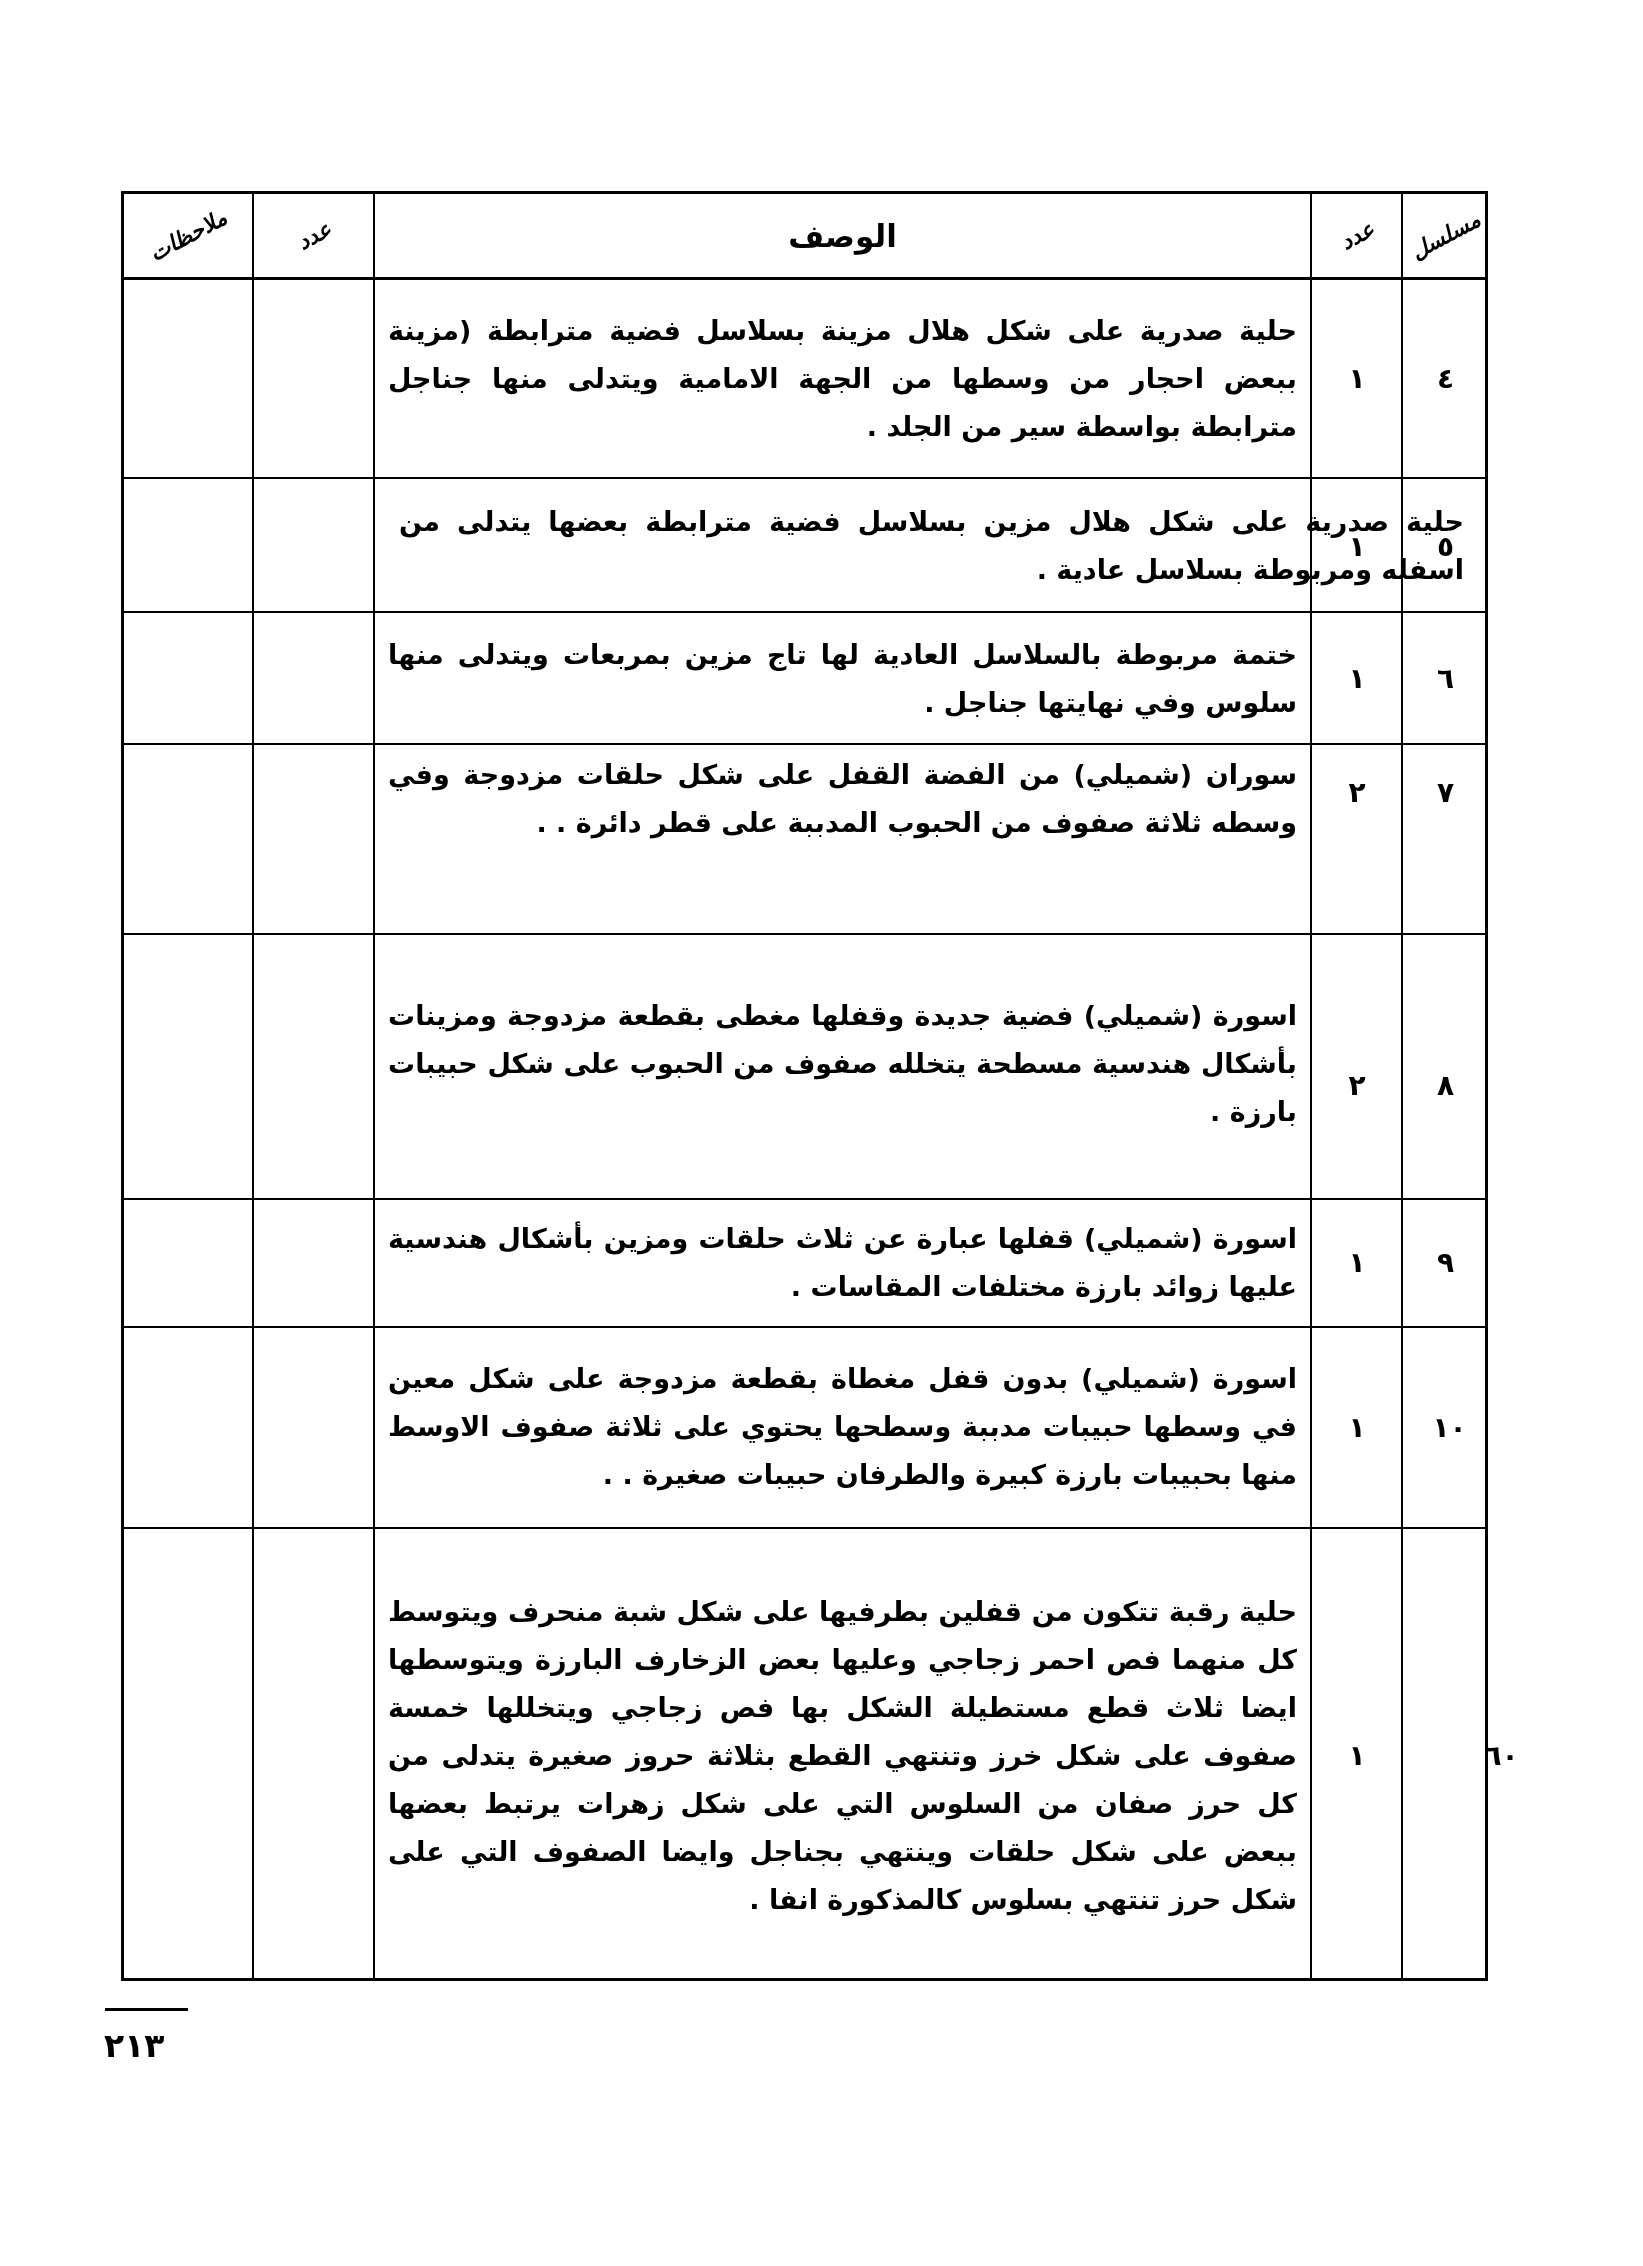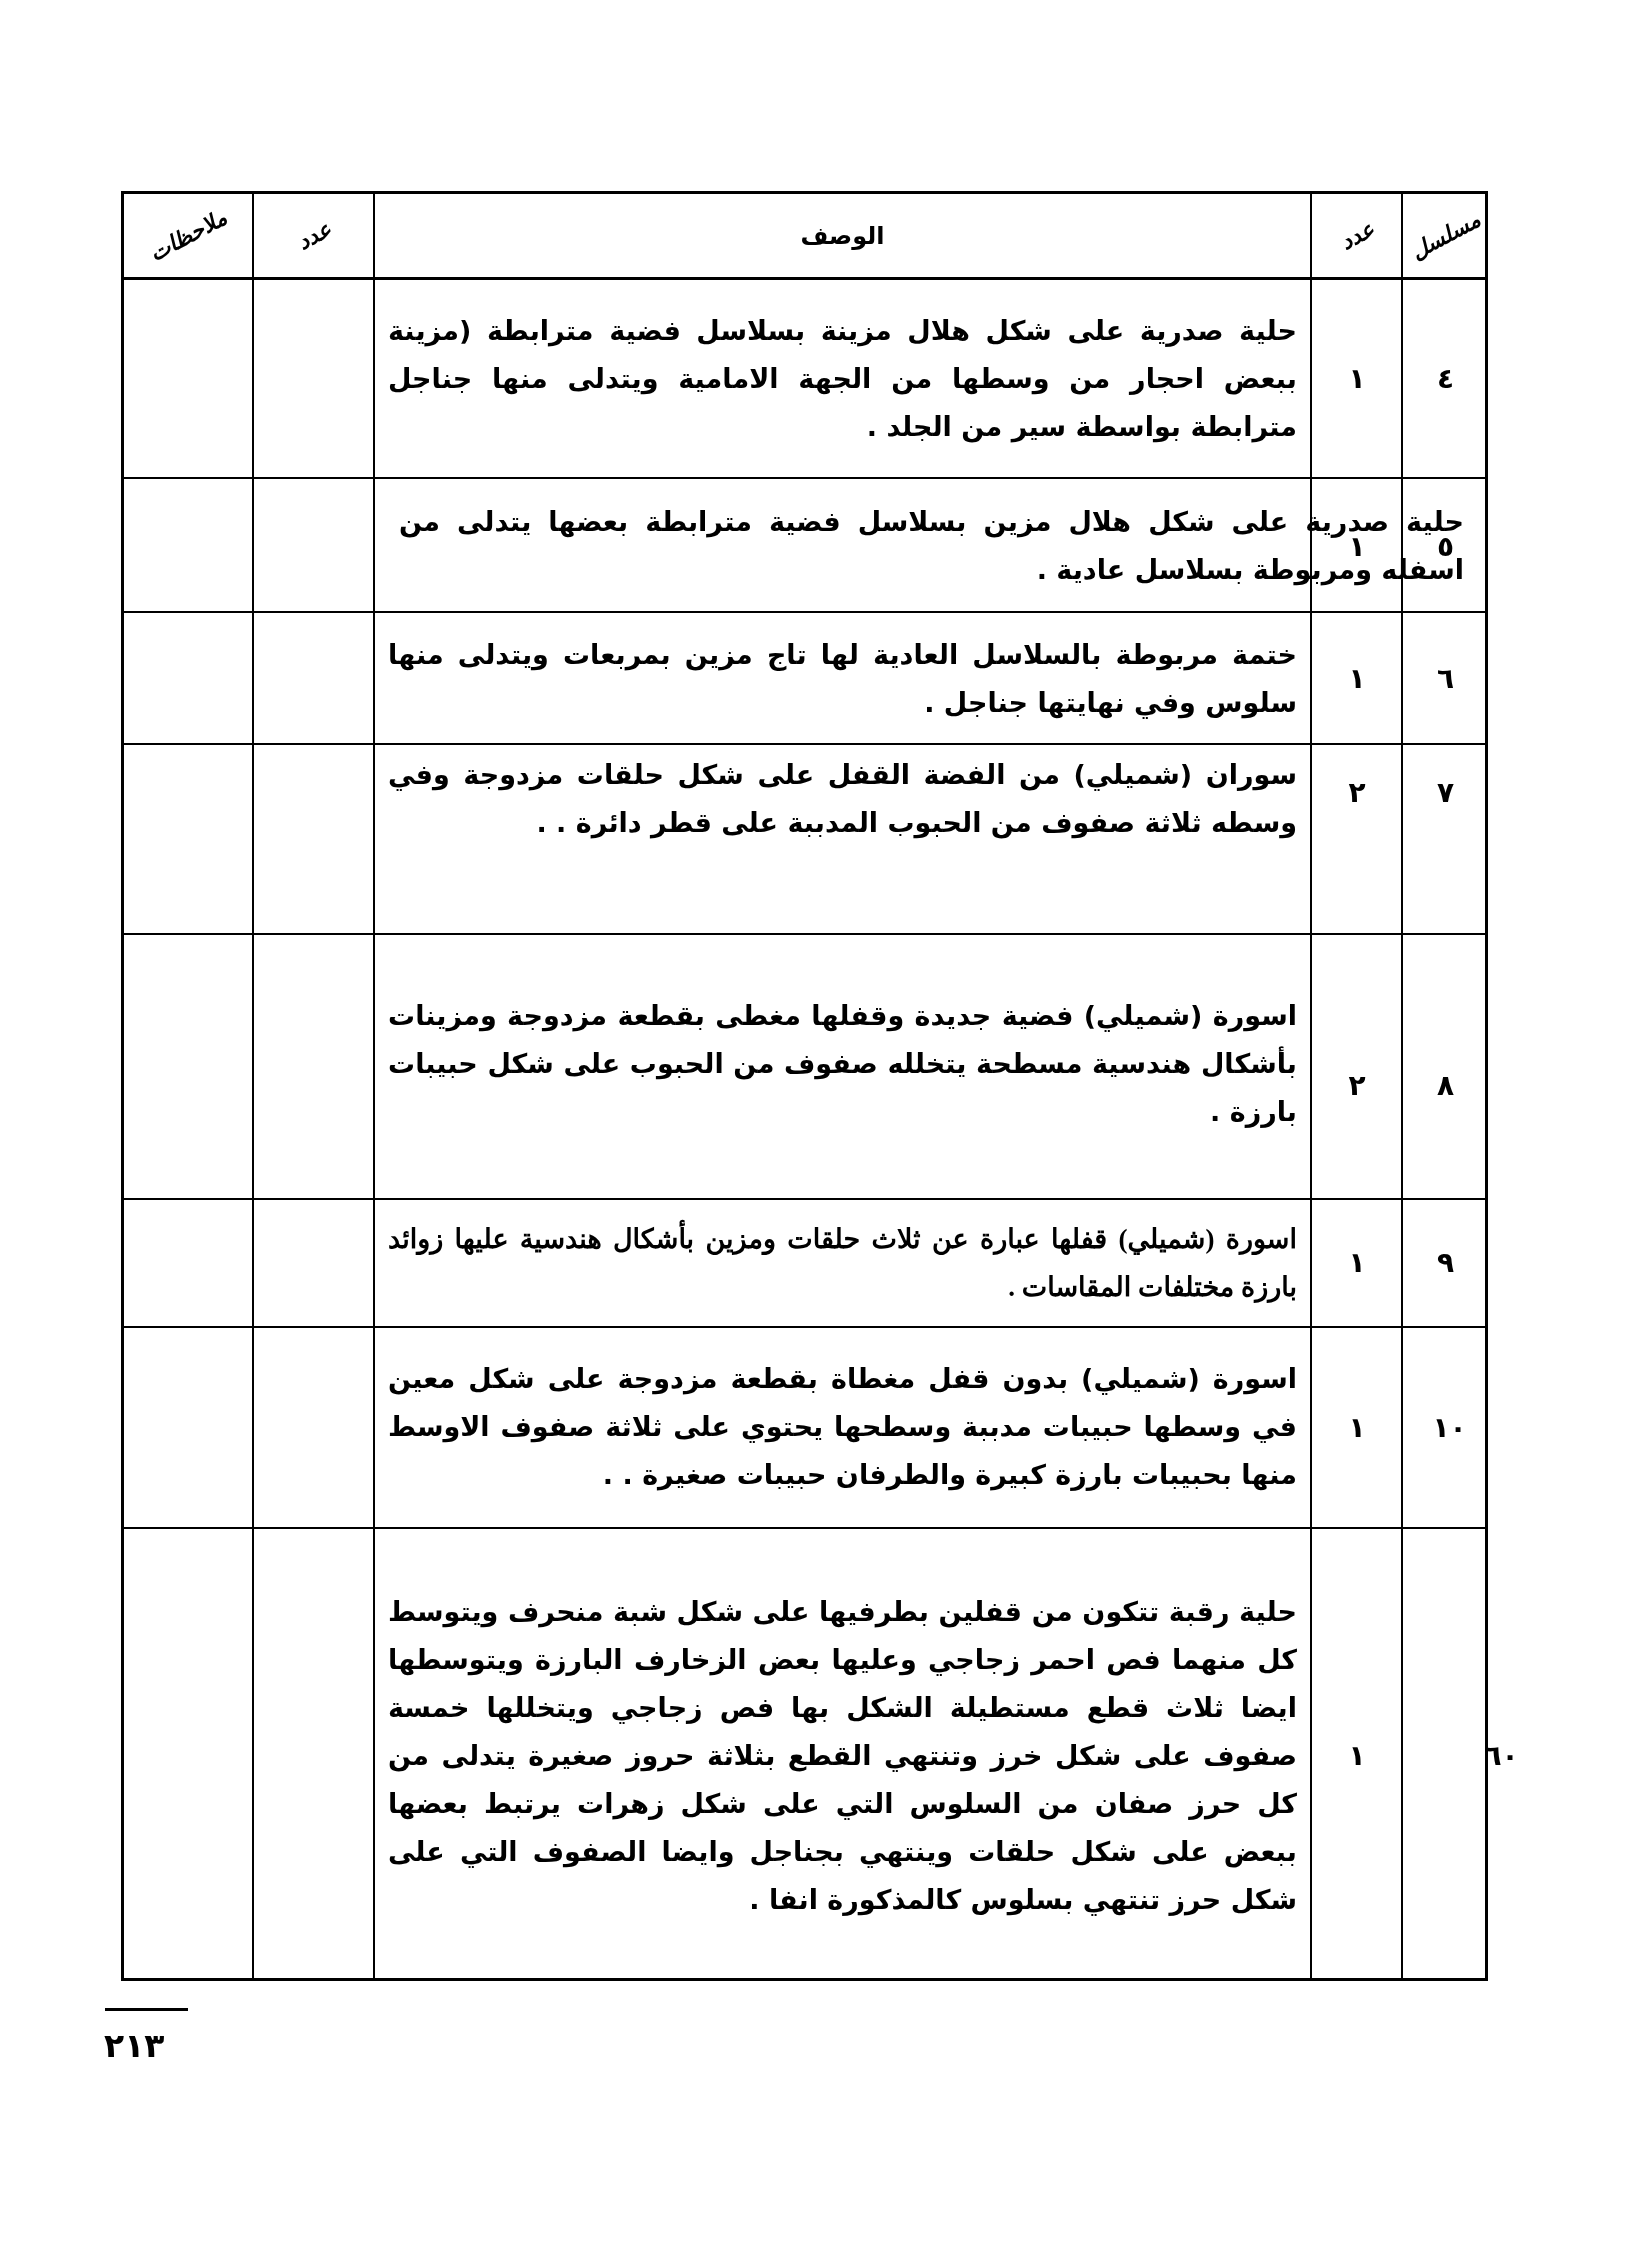--- a/index.html
+++ b/index.html
@@ -5,21 +5,21 @@
   html, body { margin: 0; padding: 0; background: #ffffff; }
   body { width: 1644px; height: 2266px; position: relative; overflow: hidden;
          font-family: "DejaVu Sans", "Liberation Sans", sans-serif; color: #000; }
   .page { position: absolute; left: 0; top: 0; width: 1644px; height: 2266px; background: #fff; }
   .table { position: absolute; left: 121px; top: 191px; width: 1367px; height: 1790px;
            border: 3.7px solid #000; box-sizing: border-box; }
   .vline { position: absolute; top: 0; bottom: 0; width: 0; border-left: 2.8px solid #000; }
   .hline { position: absolute; left: 0; right: 0; height: 0; border-top: 2.8px solid #000; }
   .hline.thick { border-top-width: 3.7px; }
   .cell { position: absolute; box-sizing: border-box; display: flex; align-items: center; justify-content: center; }
-  .hdr { font-weight: bold; font-size: 24px; }
+  .hdr { font-weight: bold; font-size: 31px; }
   .hdr.rot { transform: rotate(-28deg); font-size: 22px; font-style: italic; }
   .num { font-size: 28px; font-weight: bold; }
   .desc { position: absolute; direction: rtl; text-align: justify; text-align-last: right;
           font-size: 27px; font-weight: bold; line-height: 48px; padding: 0 13px 0 13px; box-sizing: border-box;
           font-family: "DejaVu Sans", sans-serif; display: flex; align-items: center; border-radius: 18px; }
   .desc span { display: block; width: 100%; }
   .footrule { position: absolute; left: 105px; top: 2008px; width: 83px; border-top: 3.7px solid #000; }
   .pageno { position: absolute; left: 104px; top: 2026px; font-size: 33px; font-weight: bold; direction: rtl; }
 </style>
 </head>
@@ -94,21 +94,21 @@
     <div class="cell num" style="left:1280px; top:798px; width:83px; height:186px;">٨</div>
     <div class="cell num" style="left:1189px; top:798px; width:88px; height:186px;">٢</div>
     <div class="desc" style="left:251px; top:798px; width:935px; height:195px; align-items:flex-start;">
         <span>اسورة (شميلي) فضية جديدة وقفلها مغطى بقطعة مزدوجة ومزينات بأشكال هندسية مسطحة يتخلله صفوف من الحبوب على شكل حبيبات بارزة .</span>
       </div>
     <div class="cell" style="left:131px; top:742px; width:118px; height:262px;"></div>
     <div class="cell" style="left:0; top:742px; width:128px; height:262px;"></div>
 
     <div class="cell num" style="left:1280px; top:1006px; width:83px; height:125px;">٩</div>
     <div class="cell num" style="left:1189px; top:1006px; width:88px; height:125px;">١</div>
-    <div class="desc" style="left:251px; top:1006px; width:935px; height:125px;font-family:Liberation Serif, serif;">
+    <div class="desc" style="left:251px; top:1006px; width:935px; height:125px;">
         <span>اسورة (شميلي) قفلها عبارة عن ثلاث حلقات ومزين بأشكال هندسية عليها زوائد بارزة مختلفات المقاسات .</span>
       </div>
     <div class="cell" style="left:131px; top:1006px; width:118px; height:125px;"></div>
     <div class="cell" style="left:0; top:1006px; width:128px; height:125px;"></div>
 
     <div class="cell num" style="left:1280px; top:1134px; width:91px; height:198px;">١٠</div>
     <div class="cell num" style="left:1189px; top:1134px; width:88px; height:198px;">١</div>
     <div class="desc" style="left:251px; top:1134px; width:935px; height:198px;">
         <span>اسورة (شميلي) بدون قفل مغطاة بقطعة مزدوجة على شكل معين في وسطها حبيبات مدببة وسطحها يحتوي على ثلاثة صفوف الاوسط منها بحبيبات بارزة كبيرة والطرفان حبيبات صغيرة . .</span>
       </div>

